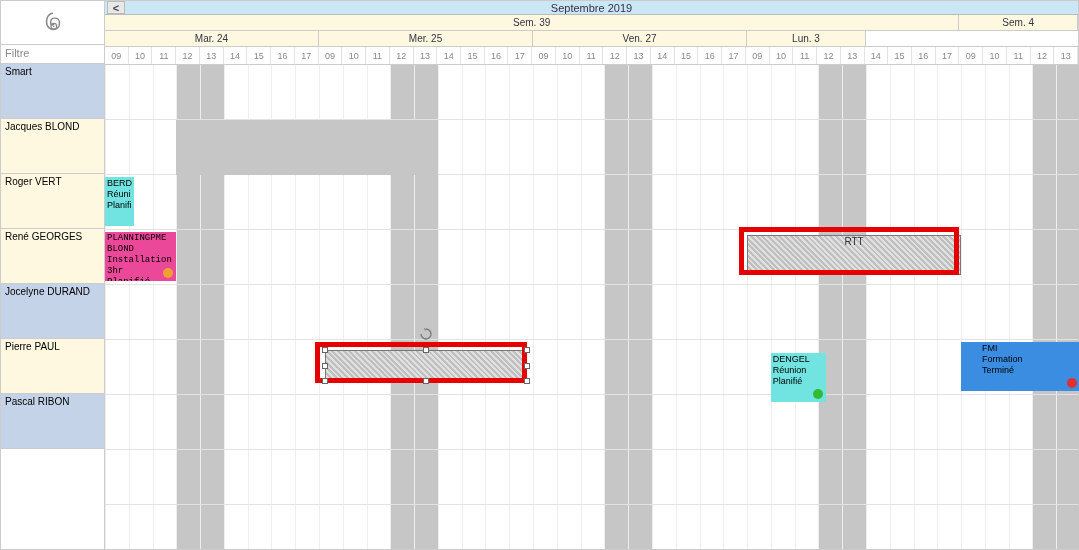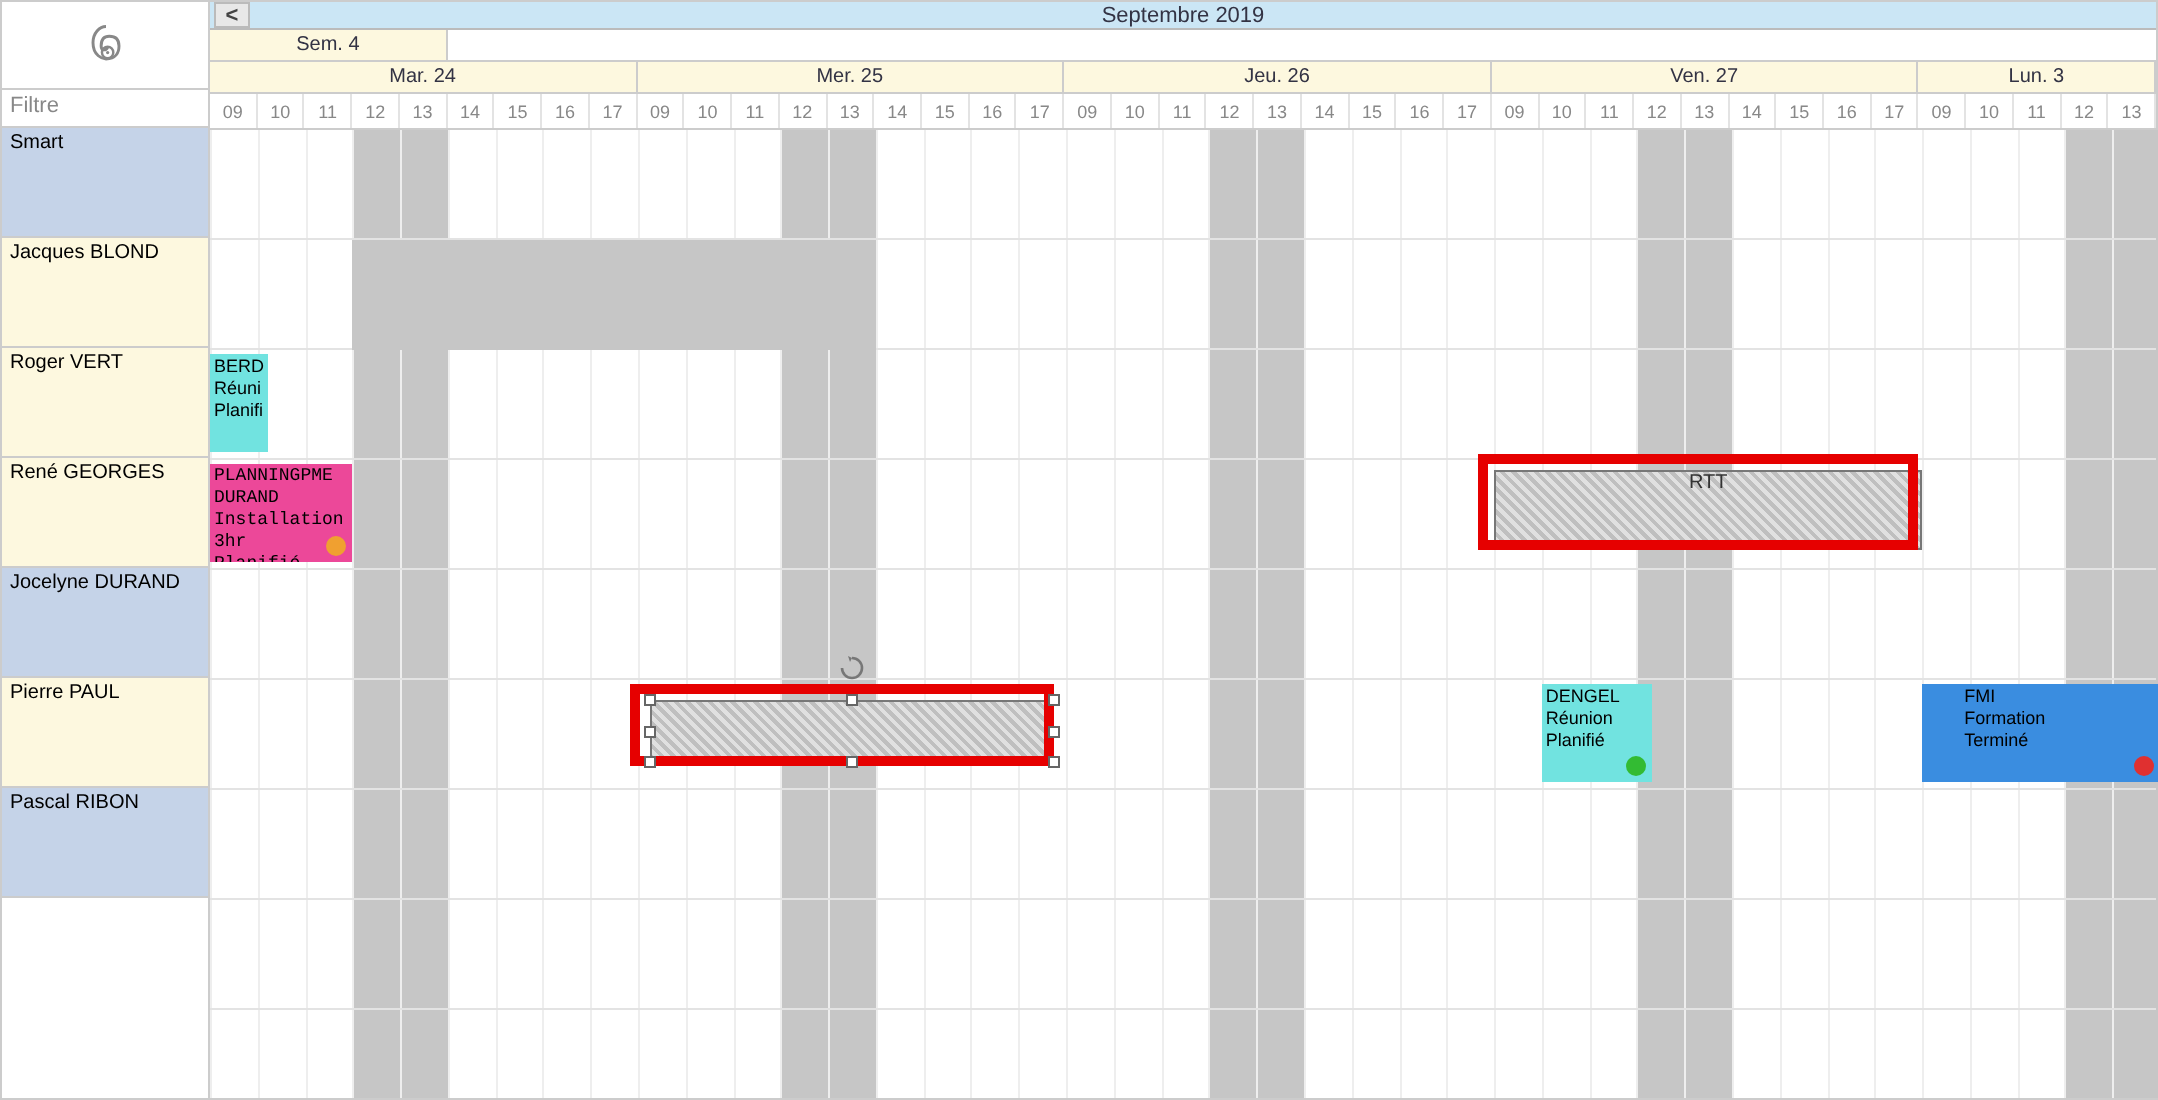--- a/index.html
+++ b/index.html
@@ -172,26 +172,26 @@
   </div>
 
   <div class="main">
     <div class="title-row">
       <div class="prev-btn">
         <span>&lt;</span>
       </div>
       <span>Septembre 2019</span>
     </div>
     <div class="week-row" id="week-row">
+        <div class="week-cell" style="width: 856.098px;">Sem. 39</div>
         <div class="week-cell" style="width: 118.902px;">Sem. 4</div>
       </div>
     <div class="day-row" id="day-row">
         <div class="day-cell" style="width: 214.024px;">Mar. 24</div>
         <div class="day-cell" style="width: 214.024px;">Mer. 25</div>
-        <div class="day-cell" style="width: 214.024px;">Jeu. 26</div>
         <div class="day-cell" style="width: 214.024px;">Ven. 27</div>
         <div class="day-cell" style="width: 118.902px;">Lun. 3</div>
       </div>
     <div class="hour-row" id="hour-row">
         <div class="hour-cell" style="width: 23.7805px;">09</div>
         <div class="hour-cell" style="width: 23.7805px;">10</div>
         <div class="hour-cell" style="width: 23.7805px;">11</div>
         <div class="hour-cell" style="width: 23.7805px;">12</div>
         <div class="hour-cell" style="width: 23.7805px;">13</div>
         <div class="hour-cell" style="width: 23.7805px;">14</div>
@@ -293,26 +293,26 @@
         <div class="grid-row" style="position: absolute; left: 0px; right: 0px; top: 385px; height: 55px;"></div>
         <div class="grid-row" style="position: absolute; left: 0px; right: 0px; top: 440px; height: 55px;"></div>
         <div class="shade" style="left: 71.3415px; width: 261.585px; top: 55px; height: 55px;"></div>
         <div class="event ev-cyan" style="top: 112px; height: 49px; left: 0px; width: 28.5366px;">
           <div>BERD</div>
           <div>Réuni</div>
           <div>Planifi</div>
         </div>
         <div class="event ev-pink" style="top: 167px; height: 49px; left: 0px; width: 71.3415px;">
           <div>PLANNINGPME</div>
-          <div>DURAND</div>
+          <div>BLOND</div>
           <div>Installation 3hr</div>
           <div>Planifié</div>
           <div class="emoji-dot" style="background: rgb(240, 160, 48);"></div>
         </div>
-        <div class="event ev-cyan" style="top: 277px; height: 49px; left: 665.854px; width: 54.6951px;">
+        <div class="event ev-cyan" style="top: 288px; height: 49px; left: 665.854px; width: 54.6951px;">
           <div>DENGEL</div>
           <div>Réunion</div>
           <div>Planifié</div>
           <div class="emoji-dot" style="background: rgb(51, 187, 51);"></div>
         </div>
         <div class="event ev-blue" style="top: 277px; height: 49px; left: 856.098px; width: 118.902px;">
           <div>FMI</div>
           <div>Formation</div>
           <div>Terminé</div>
           <div class="emoji-dot" style="background: rgb(224, 48, 48);"></div>

